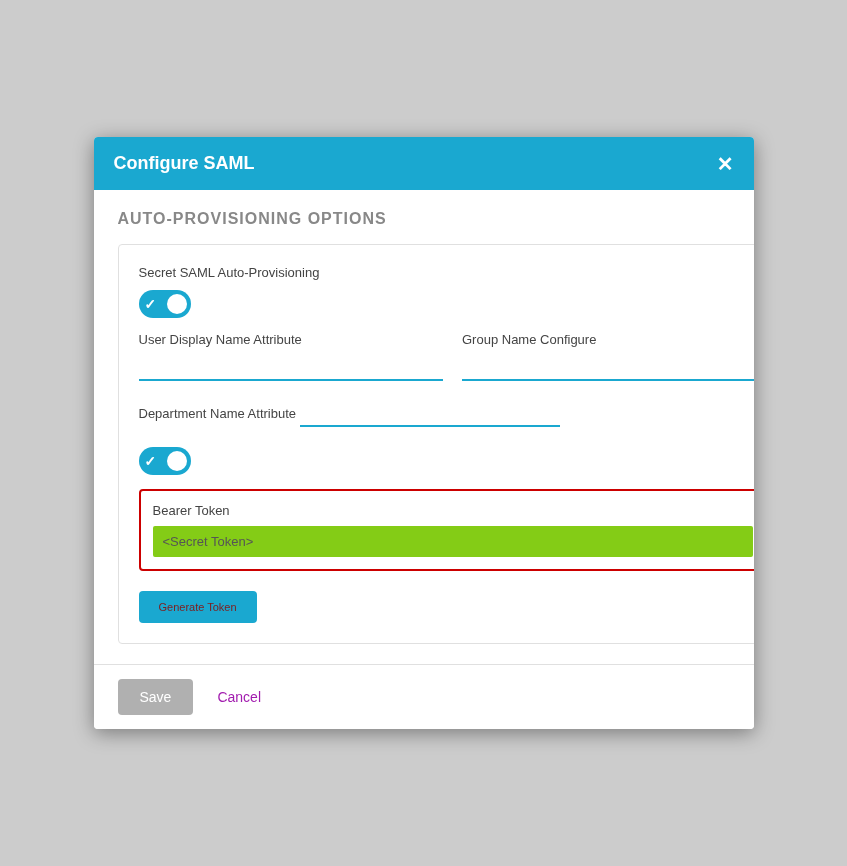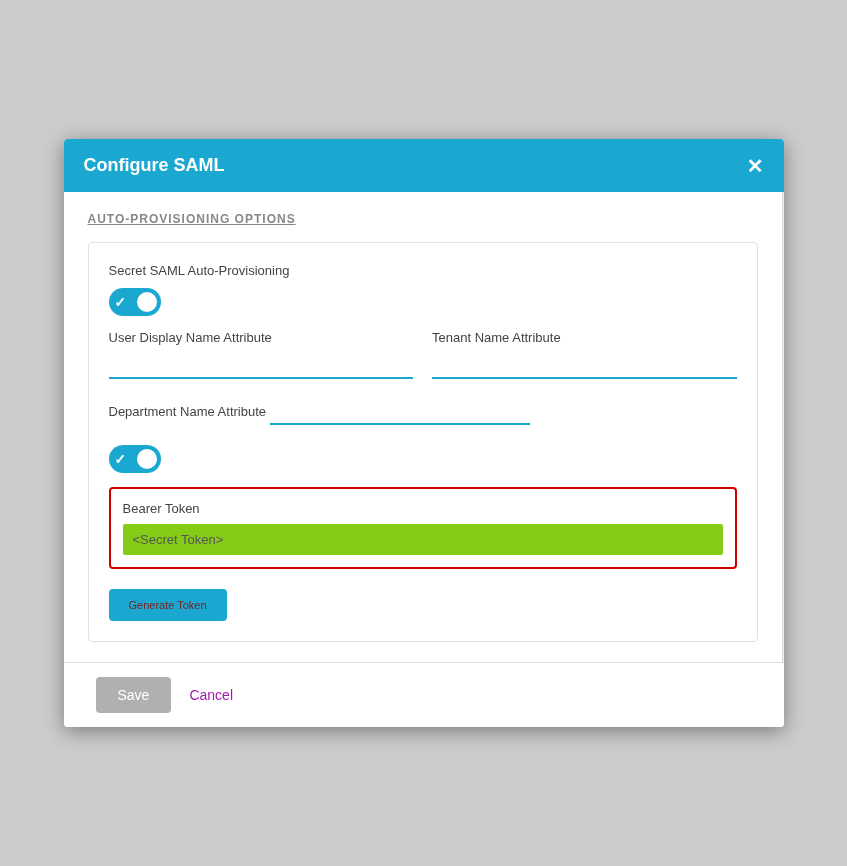--- a/index.html
+++ b/index.html
@@ -12,21 +12,21 @@
       font-family: Arial, sans-serif;
     }
     .modal-wrapper {
       width: 847px;
       height: 866px;
       display: flex;
       justify-content: center;
       align-items: center;
     }
     .modal {
-      width: 720px;
+      width: 660px;
       background: #fff;
       border-radius: 4px;
       overflow: hidden;
       box-shadow: 0 4px 20px rgba(0,0,0,0.4);
     }
     .modal-header {
       background: #1aa8d0;
       padding: 16px 20px;
       display: flex;
       justify-content: space-between;
@@ -67,27 +67,26 @@
     .scrollbar-thumb {
       width: 14px;
       height: 40px;
       background: #bbb;
       border-radius: 3px;
       position: absolute;
       top: 4px;
       left: 1px;
     }
     .section-title {
-      font-size: 12px;
+      font-size: 16px;
       font-weight: bold;
       color: #888;
       letter-spacing: 1px;
       margin-bottom: 16px;
       text-transform: uppercase;
-      text-decoration: underline;
     }
     .card {
       border: 1px solid #e0e0e0;
       border-radius: 4px;
       padding: 20px;
       margin-bottom: 0;
     }
     .field-row {
       display: flex;
       gap: 19px;
@@ -188,24 +187,24 @@
       color: #7f1d1d;
       border: none;
       padding: 10px 20px;
       border-radius: 4px;
       font-size: 11px;
       cursor: pointer;
       margin-top: 4px;
     }
     .modal-footer {
       border-top: 1px solid #e0e0e0;
-      padding: 14px 32px;
-      display: flex;
-      align-items: center;
-      gap: 18px;
+      padding: 14px 24px;
+      display: flex;
+      align-items: center;
+      gap: 24px;
       background: #fff;
     }
     .save-btn {
       background: #b0b0b0;
       color: white;
       border: none;
       padding: 10px 22px;
       border-radius: 4px;
       font-size: 14px;
       cursor: pointer;
@@ -267,21 +266,21 @@
               </div>
             </div>
 
             
             <div class="field-row">
               <div class="field-group">
                 <label class="field-label">User Display Name Attribute</label>
                 <input class="field-input" type="text" value="" style="">
               </div>
               <div class="field-group">
-                <label class="field-label">Tenant Name Attribute</label>
+                <label class="field-label">Group Name Configure</label>
                 <input class="field-input" type="text" value="" style="">
               </div>
             </div>
 
             
             <div class="dept-row">
               <label class="field-label">Department Name Attribute</label>
               <input class="dept-input" type="text" value="" style="">
             </div>
 

